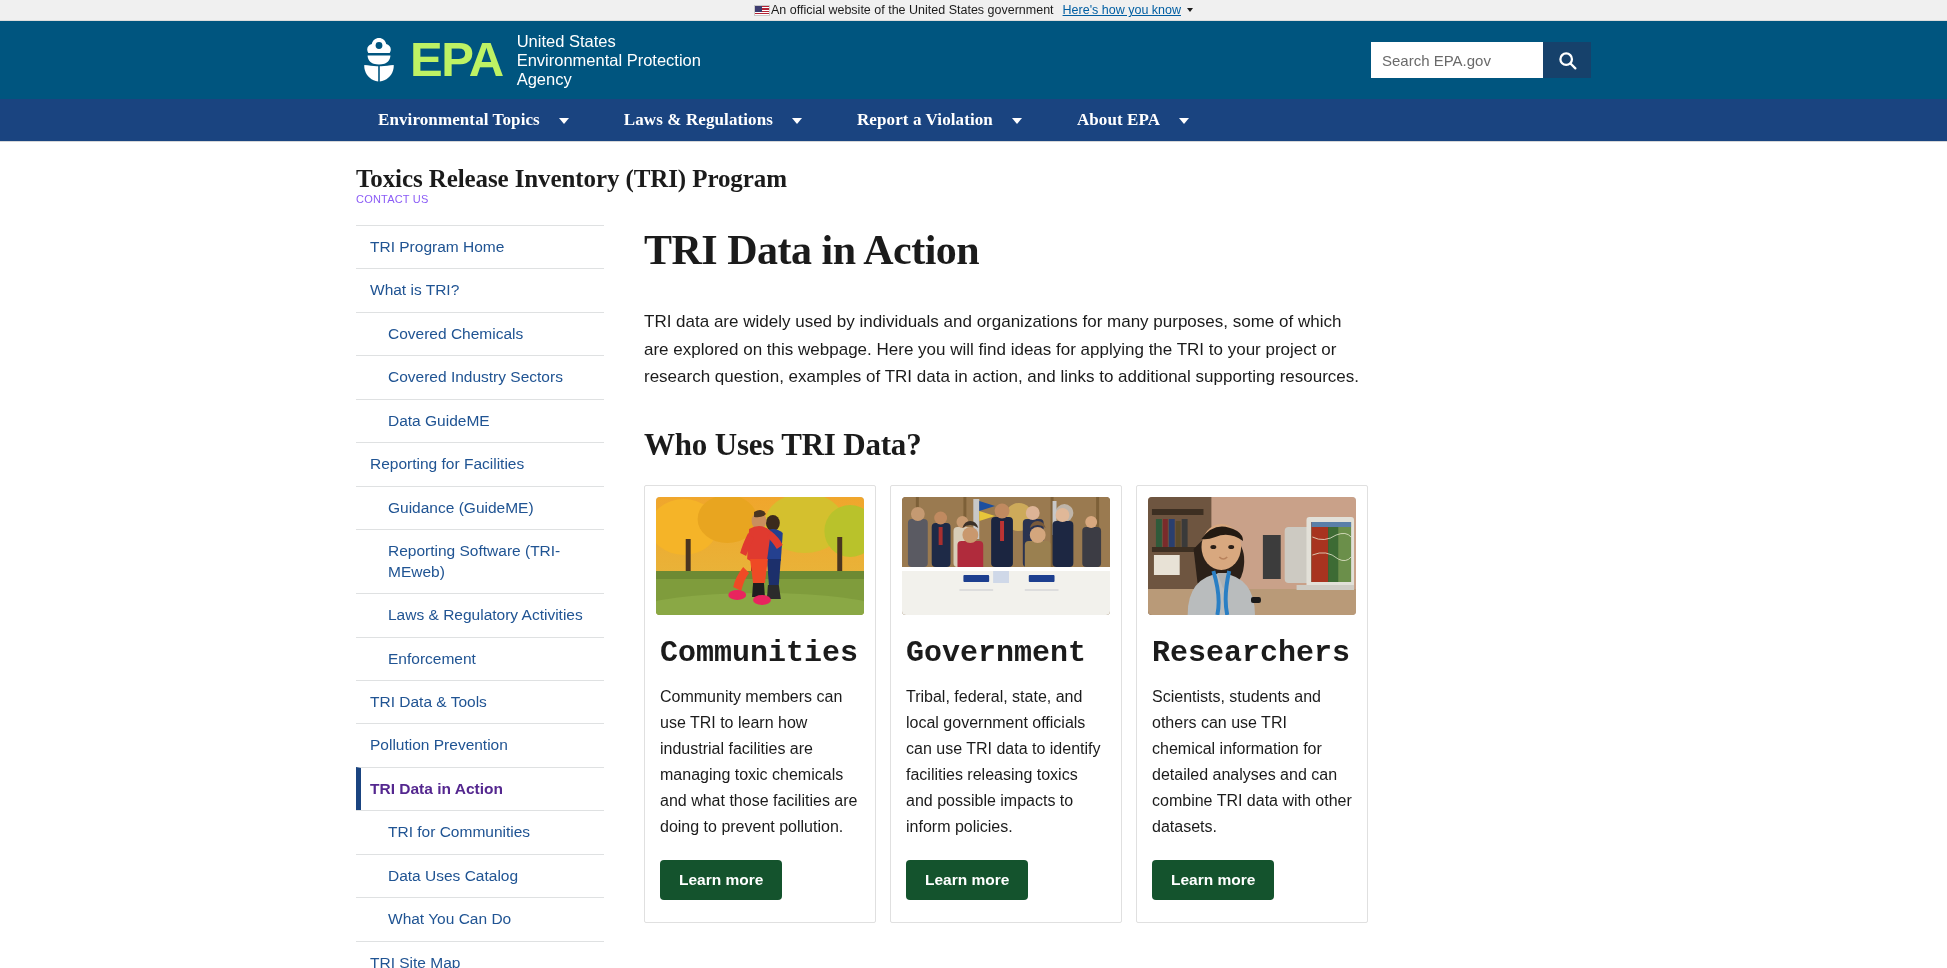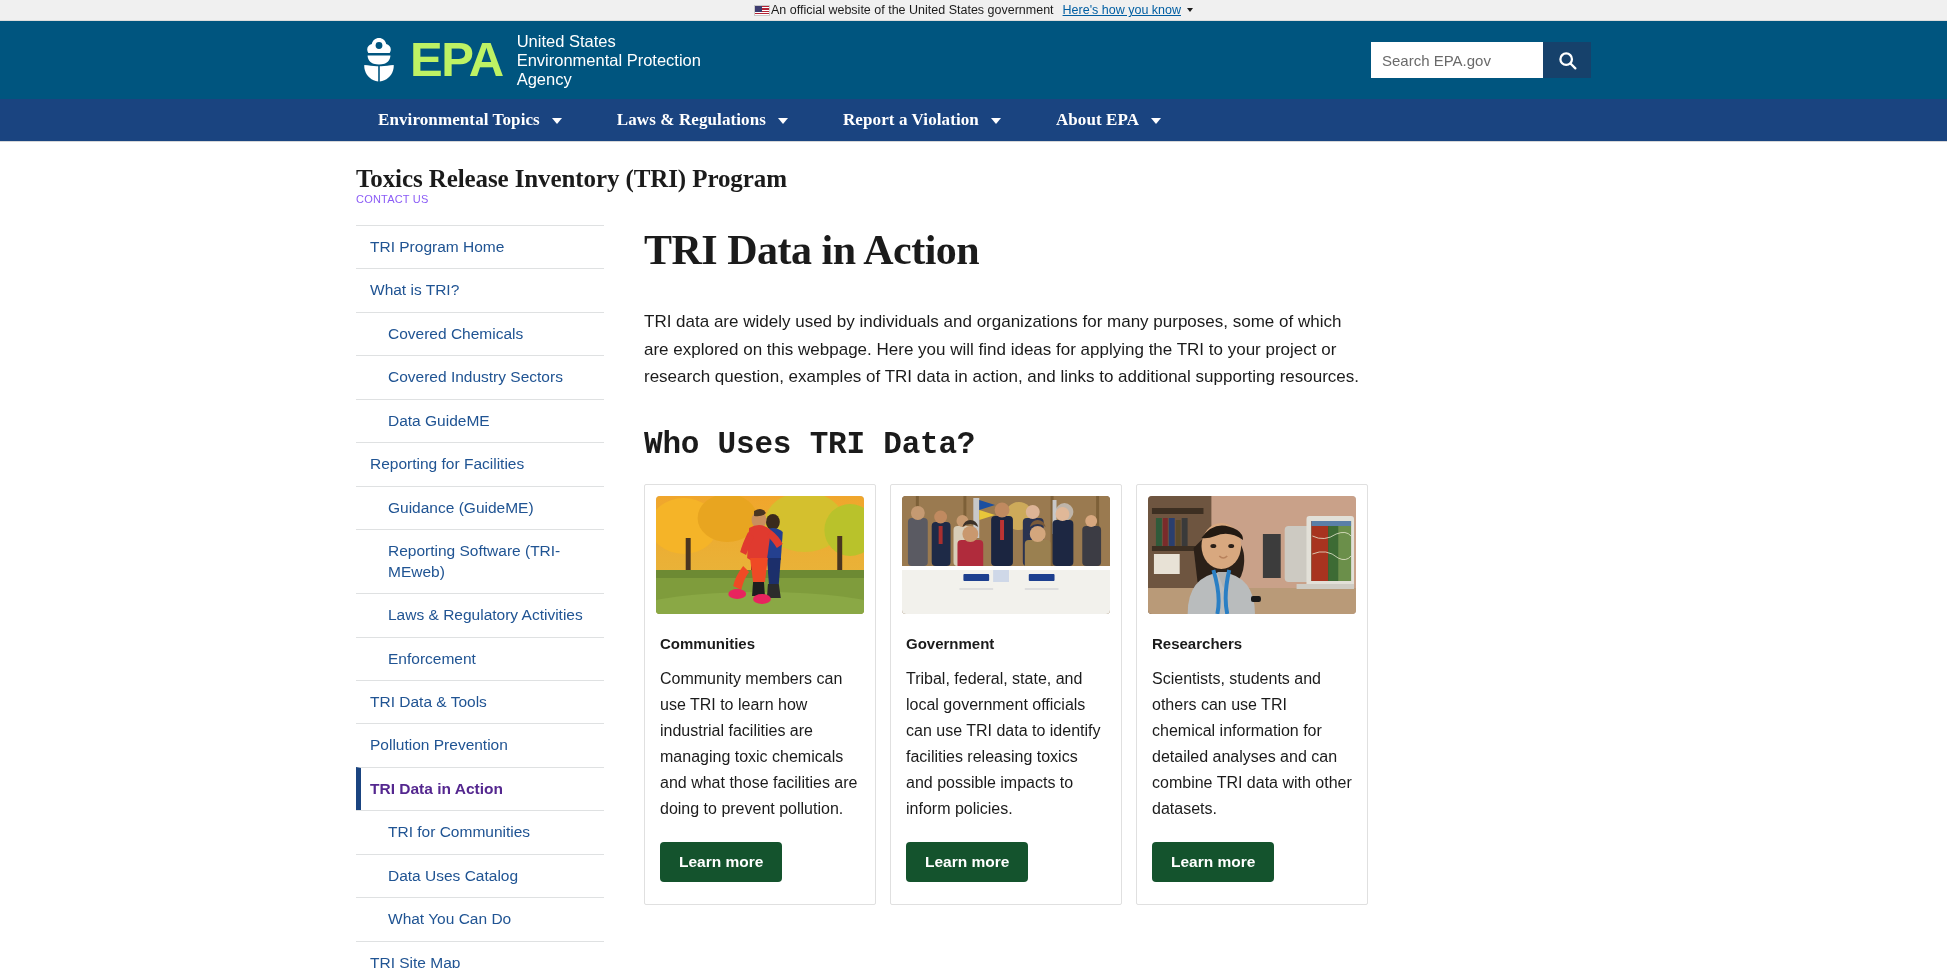--- a/index.html
+++ b/index.html
@@ -90,21 +90,21 @@
     border-bottom: 1px solid #d6d7d9;
   }
   .main-nav-inner {
     width: 1235px; margin: 0 auto; height: 100%;
     display: flex; align-items: center; gap: 55px;
     padding-left: 22px;
   }
   .nav-item {
     color: #fff; font-size: 17px; font-weight: 700;
     font-family: "Liberation Serif", serif;
-    display: flex; align-items: center; gap: 12px;
+    display: flex; align-items: center; gap: 19px;
     cursor: pointer; white-space: nowrap;
     letter-spacing: 0.1px;
   }
   .chevron-nav {
     display: inline-block;
     border-left: 5px solid transparent;
     border-right: 5px solid transparent;
     border-top: 6px solid #fff;
     margin-top: 2px;
   }
@@ -157,21 +157,21 @@
     font-weight: 700; font-size: 42px; color: #1b1b1b;
     line-height: 1.12; letter-spacing: -0.5px;
     margin-bottom: 34px;
   }
   .intro-p {
     font-size: 17px; line-height: 1.62; color: #1b1b1b;
     margin-bottom: 36px;
     font-family: "Liberation Sans", sans-serif;
   }
   .h2-title {
-    font-family: Liberation Mono, monospace;
+    font-family: Liberation Serif, serif;
     font-weight: 700; font-size: 31px; color: #1b1b1b;
     margin-bottom: 22px; letter-spacing: -0.2px;
   }
 
   
   .card-row { display: flex; gap: 14px; }
   .card {
     width: 232px; flex: none;
     border: 1px solid #e0e0e0;
     background: #fff;
@@ -179,22 +179,22 @@
     border-radius: 2px;
     display: flex; flex-direction: column;
   }
   .card-img {
     width: 100%; height: 118px; border-radius: 4px;
     overflow: hidden; position: relative; flex: none;
     background: #c9c9c9;
   }
   .card-img svg { display: block; width: 100%; height: 100%; }
   .card-title {
-    font-family: Liberation Sans, sans-serif;
-    font-weight: 700; font-size: 15px; color: #1b1b1b;
+    font-family: Liberation Mono, monospace;
+    font-weight: 700; font-size: 30px; color: #1b1b1b;
     margin: 21px 0 14px 4px;
   }
   .card-text {
     font-size: 16px; line-height: 1.63; color: #1b1b1b;
     margin: 0 4px 20px 4px; flex: 1;
     font-family: "Liberation Sans", sans-serif;
   }
   .learn-btn {
     background: #14532d; color: #fff; border: none;
     font-weight: 700; font-size: 15.5px;

